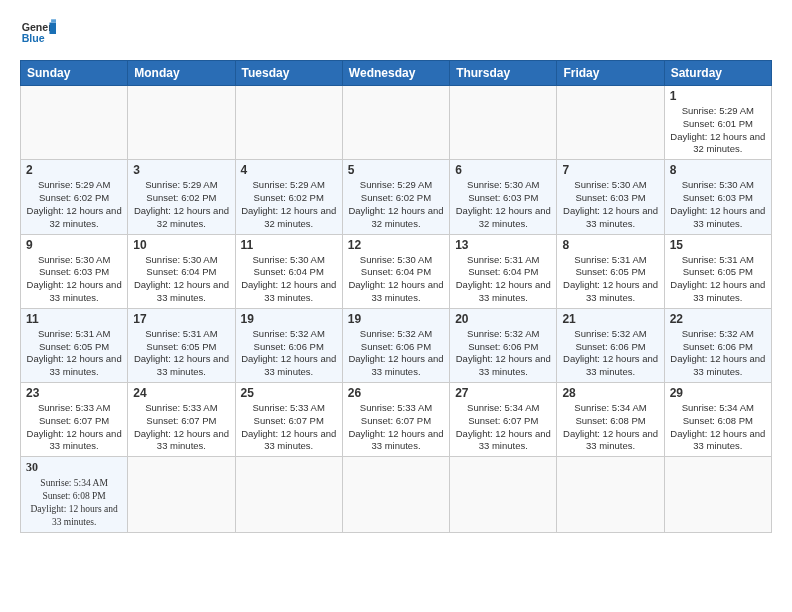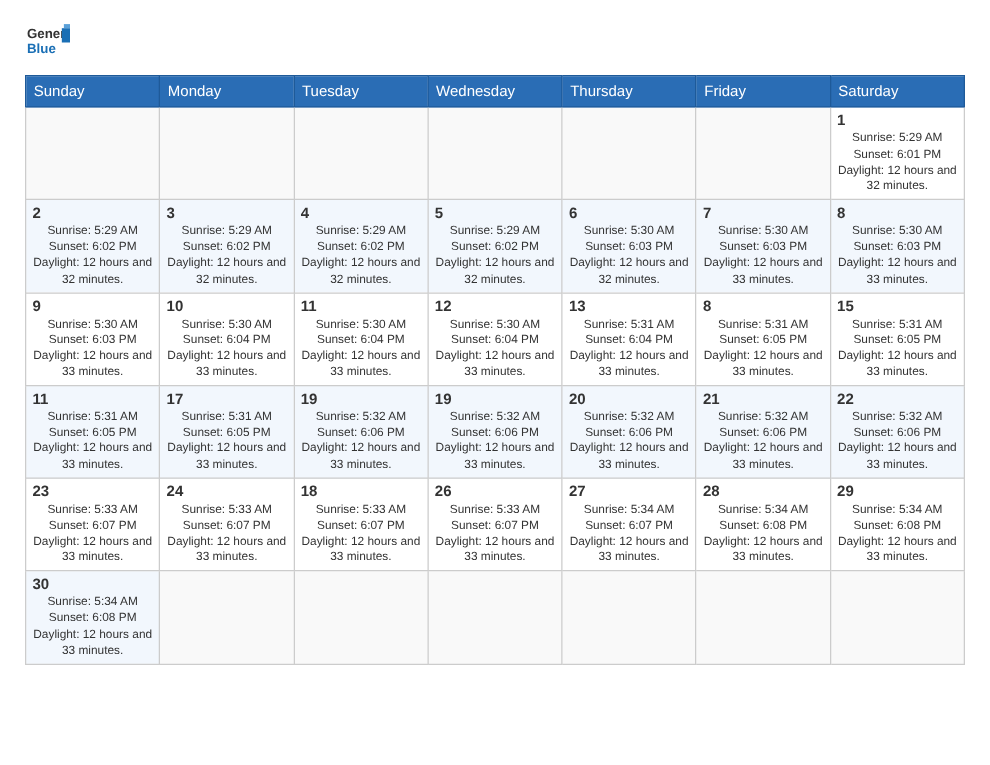--- a/index.html
+++ b/index.html
@@ -39,21 +39,21 @@
     }
     .calendar-table {
       width: 100%;
       border-collapse: collapse;
       border: 1px solid #ccc;
     }
     .calendar-table th {
       background-color: #2a6db5;
       color: #fff;
       font-size: 12px;
-      font-weight: normal;
+      font-weight: bold;
       text-align: left;
       padding: 5px 6px;
       border: 1px solid #1e5a99;
     }
     .calendar-table td {
       vertical-align: top;
       border: 1px solid #ccc;
       padding: 3px 5px;
       width: calc(100% / 7);
       min-height: 72px;
@@ -76,20 +76,21 @@
       font-size: 9.5px;
       color: #333;
       line-height: 1.35;
       text-align: center;
     }
     .empty-cell {
       background: #f9f9f9 !important;
     }
     .last-row td {
       background: #fff;
+      font-family: Liberation Serif, serif;
     }
   </style>
 </head>
 <body>
 
 <div class="header-area">
   <div class="logo">
     <svg class="logo-icon" viewBox="0 0 44 44" xmlns="http://www.w3.org/2000/svg">
       <text x="2" y="18" font-size="13" font-weight="bold" fill="#333" font-family="Arial">General</text>
       <text x="2" y="32" font-size="13" font-weight="bold" fill="#1a6fb5" font-family="Arial">Blue</text>
@@ -221,21 +222,21 @@
       <tr>
         <td>
           <span class="day-number">23</span>
           <div class="day-info">Sunrise: 5:33 AM<br>Sunset: 6:07 PM<br>Daylight: 12 hours and 33 minutes.</div>
         </td>
         <td>
           <span class="day-number">24</span>
           <div class="day-info">Sunrise: 5:33 AM<br>Sunset: 6:07 PM<br>Daylight: 12 hours and 33 minutes.</div>
         </td>
         <td>
-          <span class="day-number">18</span>
+          <span class="day-number">25</span>
           <div class="day-info">Sunrise: 5:33 AM<br>Sunset: 6:07 PM<br>Daylight: 12 hours and 33 minutes.</div>
         </td>
         <td>
           <span class="day-number">26</span>
           <div class="day-info">Sunrise: 5:33 AM<br>Sunset: 6:07 PM<br>Daylight: 12 hours and 33 minutes.</div>
         </td>
         <td>
           <span class="day-number">27</span>
           <div class="day-info">Sunrise: 5:34 AM<br>Sunset: 6:07 PM<br>Daylight: 12 hours and 33 minutes.</div>
         </td>

